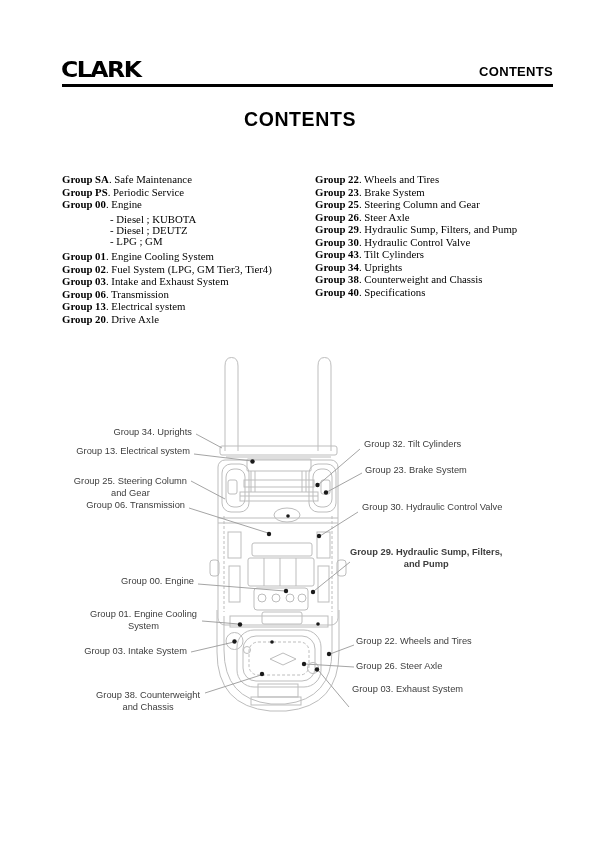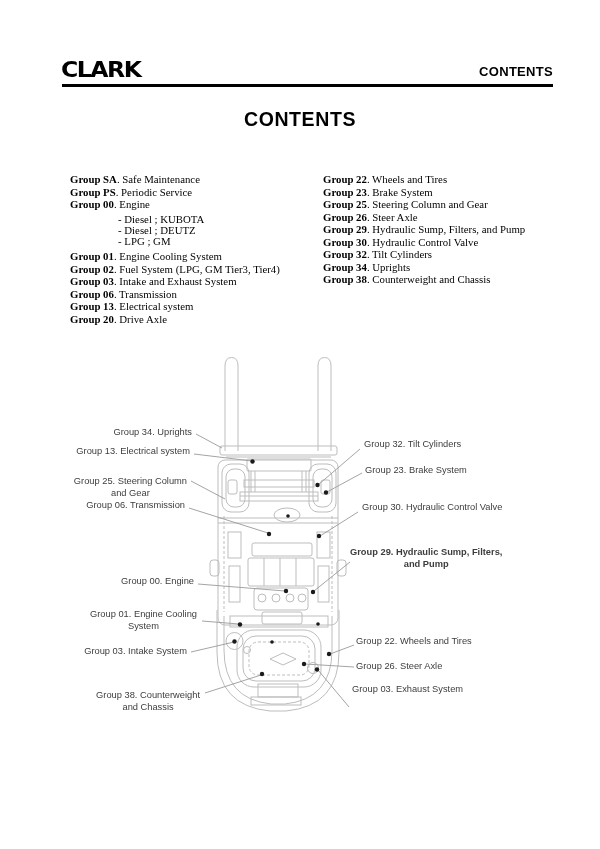--- a/index.html
+++ b/index.html
@@ -20,21 +20,21 @@
     font-weight:bold; font-size:13px; letter-spacing:0.3px;
   }
   .hdr-rule { position:absolute; left:62px; right:47px; top:84px; height:2.5px; background:#000; }
   .page-title {
     position:absolute; left:0; right:0; top:108px; text-align:center;
     font-size:19.5px; font-weight:bold; letter-spacing:0.6px;
   }
   
   .toc {
     position:absolute; top:173px; font-family:"Liberation Serif", serif;
-    font-size:10.8px; color:#000;margin-left:8px;
+    font-size:10.8px; color:#000;
   }
   .toc-left  { left:62px;  width:252px; }
   .toc-right { left:315px; width:260px; }
   .toc-row { line-height:12.5px; white-space:nowrap; }
   .toc-row b { font-weight:bold; }
   .toc-sub { line-height:11.3px; padding-left:48px; white-space:nowrap; }
   .toc-subblock { margin:3px 0; }
   
   .dlabel {
     position:absolute; font-size:9.3px; line-height:11.6px; color:#3d3d3d;
@@ -79,23 +79,24 @@
     <div class="toc-row"><b>Group 20</b><span>. Drive Axle</span></div>
   </div>
 
   <div class="toc toc-right">
     <div class="toc-row"><b>Group 22</b><span>. Wheels and Tires</span></div>
     <div class="toc-row"><b>Group 23</b><span>. Brake System</span></div>
     <div class="toc-row"><b>Group 25</b><span>. Steering Column and Gear</span></div>
     <div class="toc-row"><b>Group 26</b><span>. Steer Axle</span></div>
     <div class="toc-row"><b>Group 29</b><span>. Hydraulic Sump, Filters, and Pump</span></div>
     <div class="toc-row"><b>Group 30</b><span>. Hydraulic Control Valve</span></div>
-    <div class="toc-row"><b>Group 32</b><span>. Tilt Cylinders</span></div>
+    <div class="toc-row"><b>Group 43</b><span>. Tilt Cylinders</span></div>
     <div class="toc-row"><b>Group 34</b><span>. Uprights</span></div>
     <div class="toc-row"><b>Group 38</b><span>. Counterweight and Chassis</span></div>
+    <div class="toc-row"><b>Group 40</b><span>. Specifications</span></div>
   </div>
 
   <svg class="diagram-svg" width="600" height="849" viewBox="0 0 600 849">
     <g stroke="#bdbdbd" fill="none" stroke-width="1">
 
       <path d="M225,451 V366 Q225,357.5 231.5,357.5 T238,366 V451"></path>
       <path d="M318,451 V366 Q318,357.5 324.5,357.5 T331,366 V451"></path>
 
       <rect x="220" y="446" width="117" height="9" rx="2"></rect>
       <line x1="226" y1="457" x2="331" y2="457"></line>

